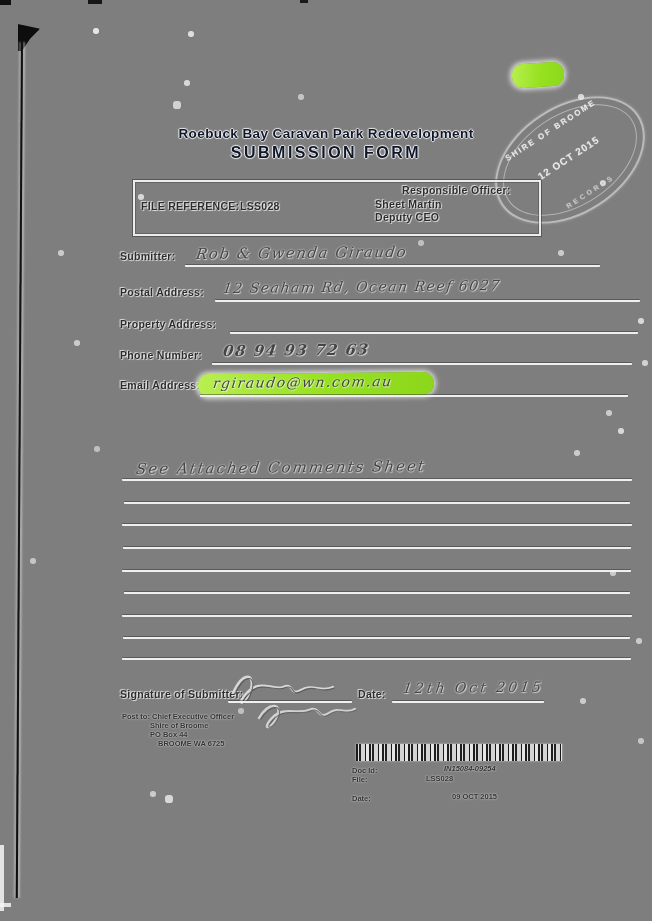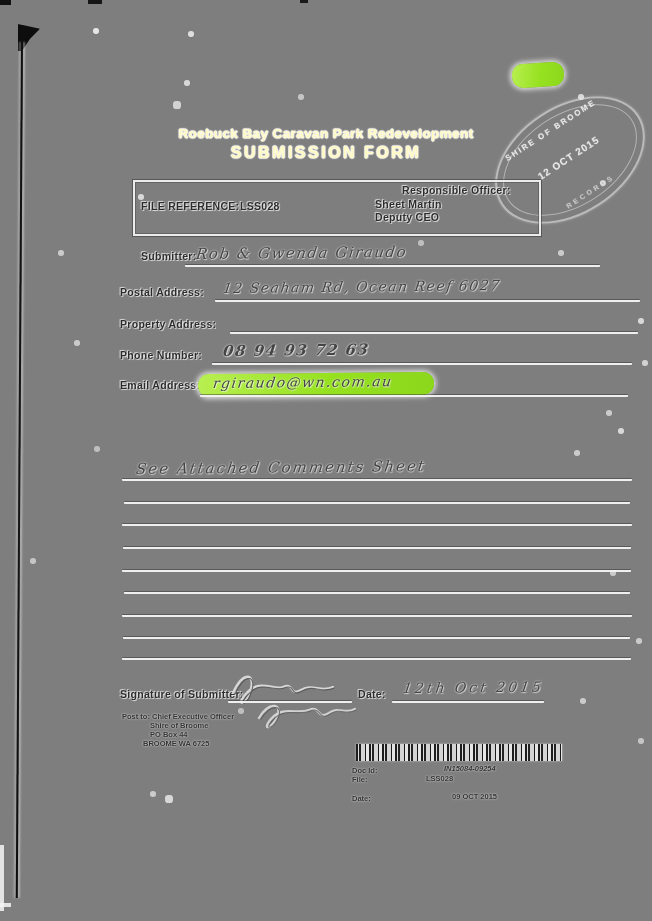--- a/index.html
+++ b/index.html
@@ -4,21 +4,21 @@
 <style>
   html,body{margin:0;padding:0;background:#6f6f6f;}
   #paper{
     position:relative;width:652px;height:921px;overflow:hidden;
     background:#7e7e7e;
     font-family:"Liberation Sans",sans-serif;
   }
   .abs{position:absolute;}
   
   .halo{
-    color:#fef9c3;font-weight:bold;
+    color:#0f172a;font-weight:bold;
     text-shadow:-1px 0 1px rgba(255,255,255,.85),1px 0 1px rgba(255,255,255,.85),
                 0 -1px 1px rgba(255,255,255,.8),0 1px 1px rgba(255,255,255,.8);
   }
   .lbl{
     color:#2c2c2c;font-weight:bold;font-size:10.5px;letter-spacing:.3px;
     text-shadow:0 0 2px rgba(255,255,255,.95),1px 1px 0 rgba(255,255,255,.55),-1px -1px 0 rgba(255,255,255,.55);
     white-space:nowrap;
   }
   .tiny{
     color:#333;font-weight:bold;font-size:7.5px;line-height:9px;
@@ -124,21 +124,21 @@
   <div class="abs halo" style="left:0;top:144px;width:652px;text-align:center;font-size:16px;letter-spacing:2.5px;">SUBMISSION FORM</div>
 
   <div class="refbox">
     <span class="abs lbl" style="left:6px;top:18px;">FILE REFERENCE:</span>
     <span class="abs lbl" style="left:105px;top:18px;">LSS028</span>
     <span class="abs lbl" style="left:240px;top:2px;margin-left:27px;">Responsible Officer:</span>
     <span class="abs lbl" style="left:240px;top:16px;">Sheet Martin</span>
     <span class="abs lbl" style="left:240px;top:29px;">Deputy CEO</span>
   </div>
 
-  <span class="abs lbl" style="left:120px;top:250px;margin-left:21px;">Submitter:</span>
+  <span class="abs lbl" style="left:120px;top:250px;">Submitter:</span>
   <span class="abs hand" style="left:195px;top:245px;font-size:15px;">Rob &amp; Gwenda Giraudo</span>
   <div class="rule" style="left:185px;top:264px;width:415px;"></div>
 
   <span class="abs lbl" style="left:120px;top:286px;">Postal Address:</span>
   <span class="abs hand" style="left:222px;top:280px;font-size:14px;">12 Seaham Rd, Ocean Reef 6027</span>
   <div class="rule" style="left:215px;top:299px;width:425px;"></div>
 
   <span class="abs lbl" style="left:120px;top:318px;">Property Address:</span>
   <span class="abs hand" style="left:240px;top:312px;font-size:14px;"></span>
   <div class="rule" style="left:230px;top:331px;width:408px;"></div>
@@ -173,21 +173,21 @@
   </svg>
   <div class="rule" style="left:228px;top:700px;width:124px;"></div>
   <span class="abs lbl" style="left:358px;top:688px;">Date:</span>
   <span class="abs hand" style="left:402px;top:680px;font-size:14px;letter-spacing:3px;">12th Oct 2015</span>
   <div class="rule" style="left:392px;top:700px;width:152px;"></div>
 
   <div class="abs" style="left:122px;top:712px;width:150px;">
     <div class="tiny">Post to: Chief Executive Officer</div>
     <div class="tiny" style="margin-left:28px;">Shire of Broome</div>
     <div class="tiny" style="margin-left:28px;">PO Box 44</div>
-    <div class="tiny" style="margin-left:21px;">BROOME WA 6725</div>
+    <div class="tiny" style="margin-left:36px;">BROOME WA 6725</div>
   </div>
 
   <div class="barcode"></div>
   <div class="abs" style="left:352px;top:766px;width:230px;">
     <span class="abs tiny" style="left:0;top:0;">Doc Id:</span>
     <span class="abs tiny" style="left:92px;top:-2px;font-style:italic;">IN15084-09254</span>
     <span class="abs tiny" style="left:0;top:9px;">File:</span>
     <span class="abs tiny" style="left:74px;top:8px;">LSS028</span>
     <span class="abs tiny" style="left:0;top:28px;">Date:</span>
     <span class="abs tiny" style="left:100px;top:26px;">09 OCT 2015</span>

